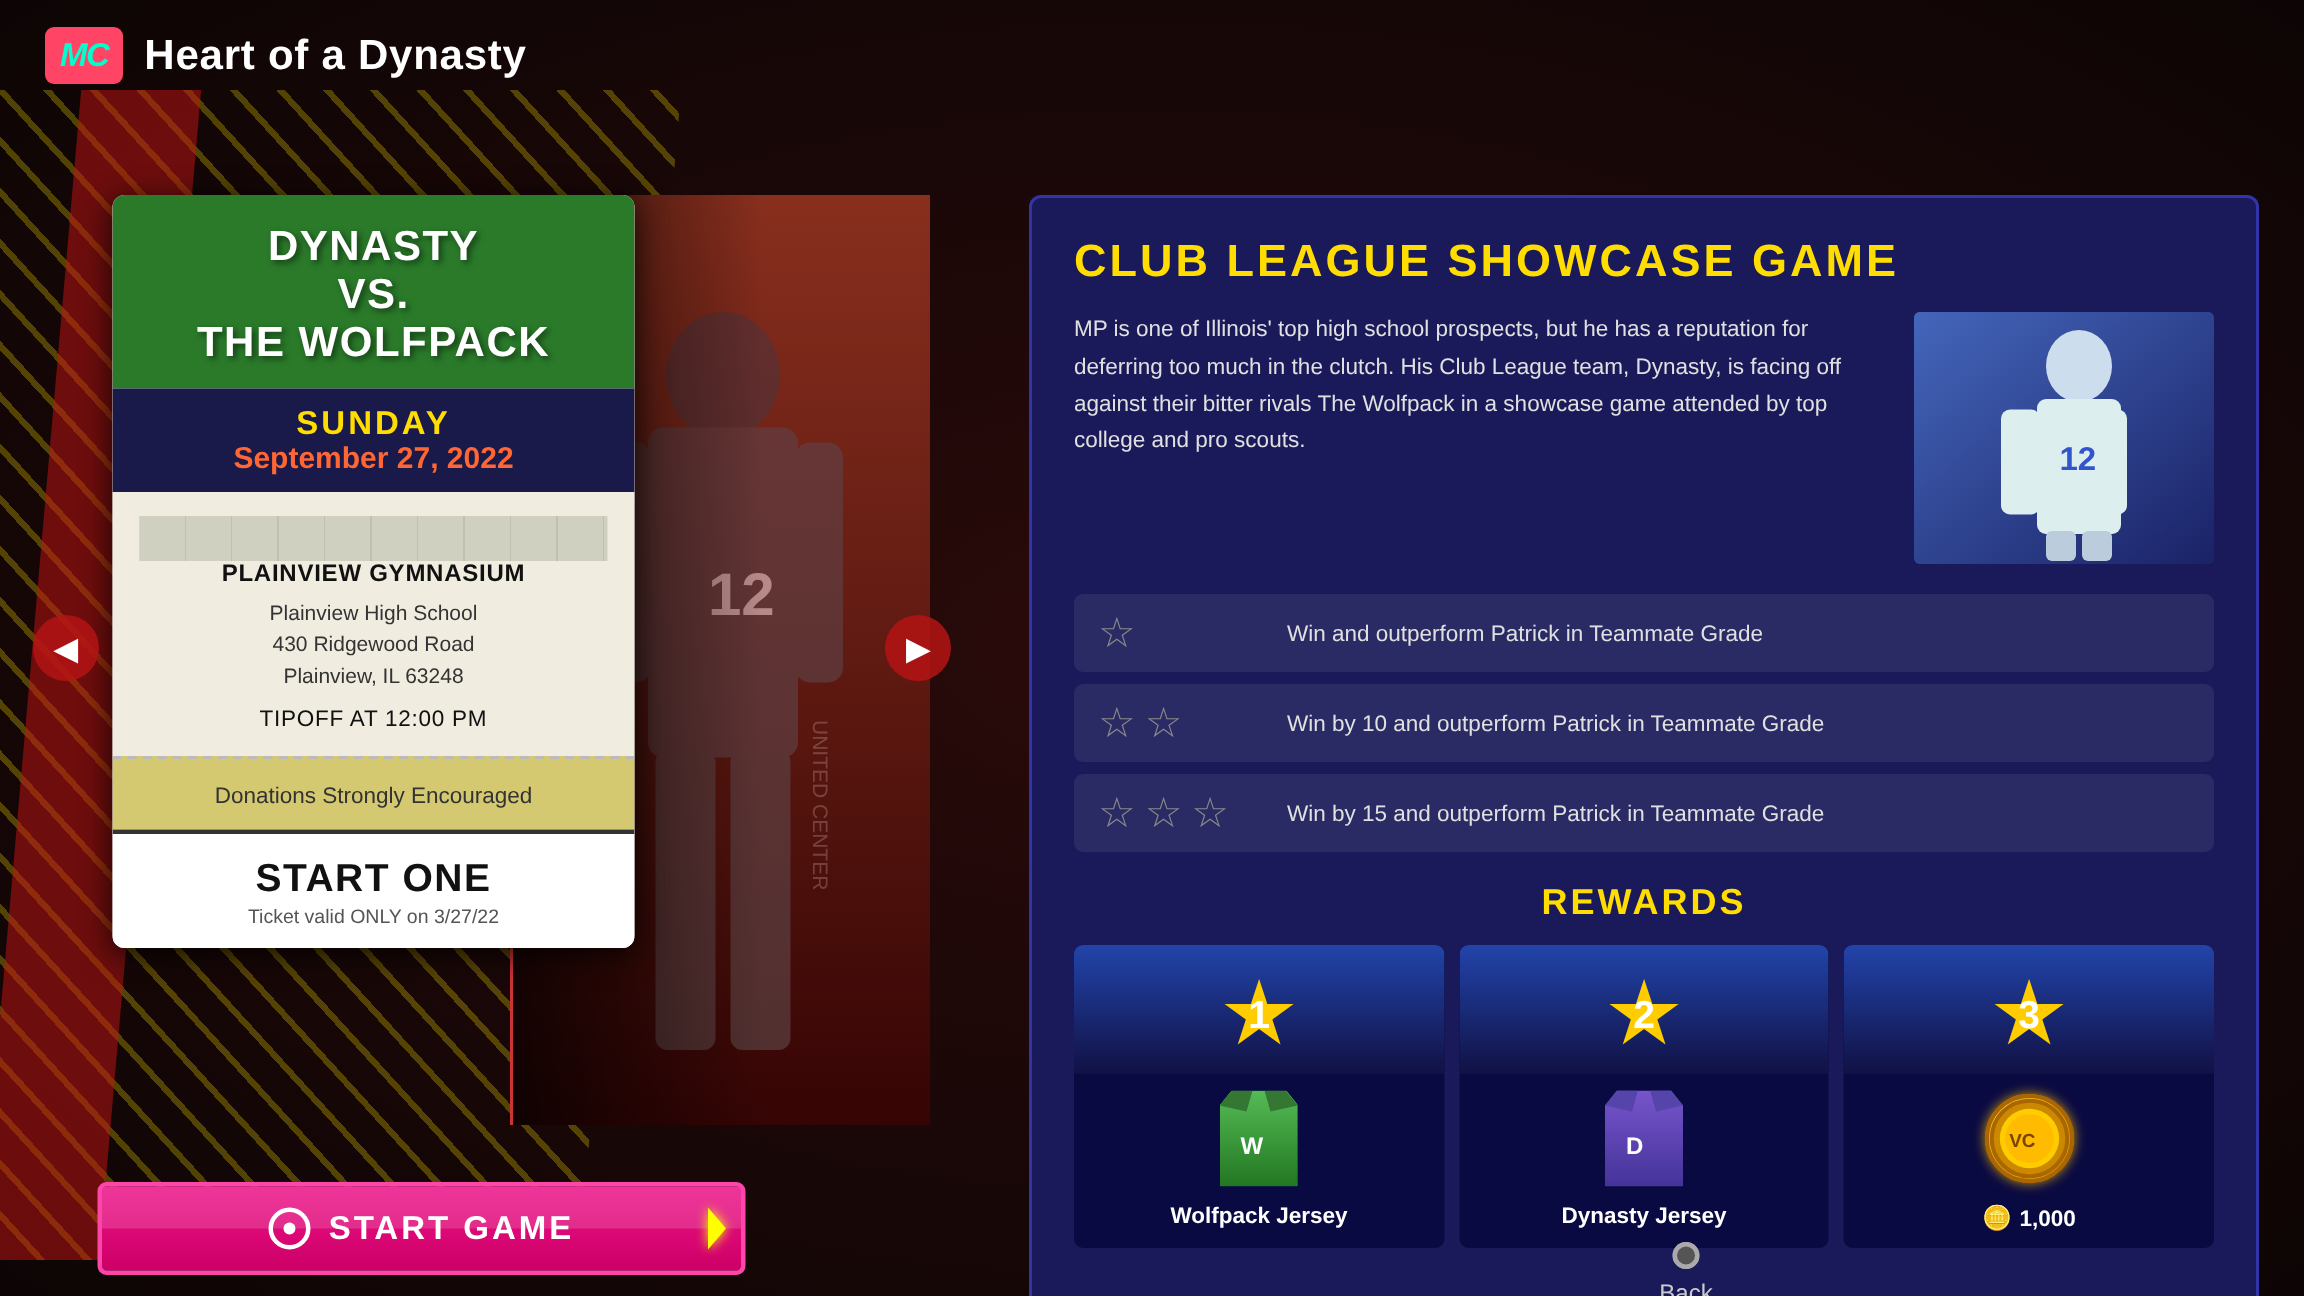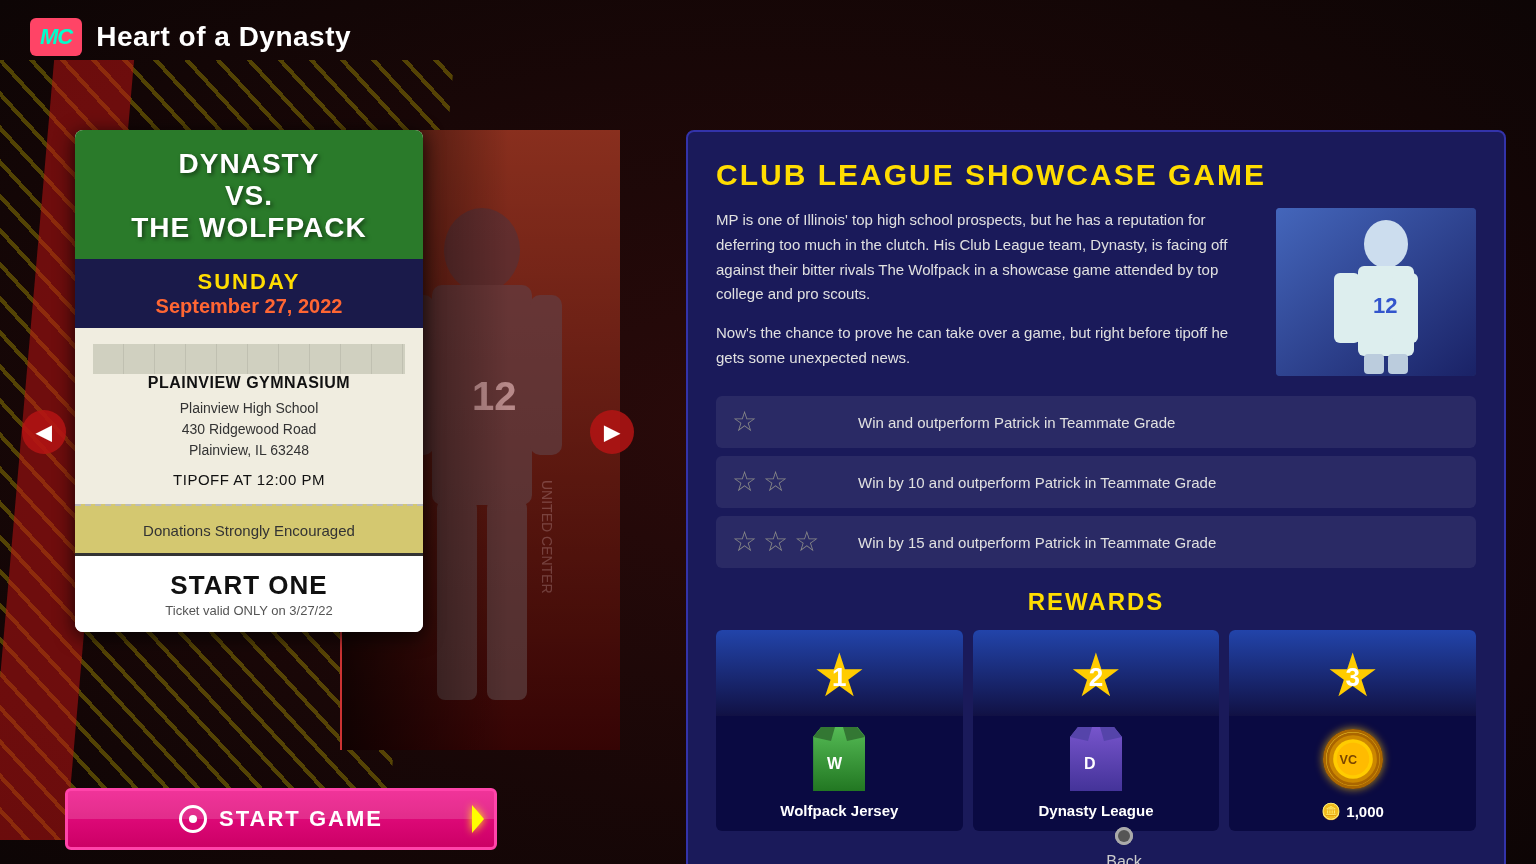--- a/index.html
+++ b/index.html
@@ -674,21 +674,20 @@
   </div>
 </div>
 
 <div class="right-panel">
 
   <div class="showcase-title">CLUB LEAGUE SHOWCASE GAME</div>
 
   <div class="showcase-content">
     <div class="showcase-text">
       <p style="margin-bottom:14px;">MP is one of Illinois' top high school prospects, but he has a reputation for deferring too much in the clutch. His Club League team, Dynasty, is facing off against their bitter rivals The Wolfpack in a showcase game attended by top college and pro scouts.</p>
-      <p>Now's the chance to prove he can take over a game, but right before tipoff he gets some unexpected news.</p>
     </div>
     <div class="showcase-player-img">
       <svg viewBox="0 0 200 168" width="200" height="168">
         <defs>
           <linearGradient id="bgrd2" x1="0" y1="0" x2="1" y2="1">
             <stop offset="0%" stop-color="#4466bb"></stop>
             <stop offset="100%" stop-color="#1a2266"></stop>
           </linearGradient>
         </defs>
         <rect width="200" height="168" fill="url(#bgrd2)"></rect>
@@ -774,21 +773,21 @@
                 <stop offset="100%" stop-color="#443399"></stop>
               </linearGradient>
             </defs>
             <polygon points="8,0 44,0 52,10 52,64 0,64 0,10" fill="url(#dj)"></polygon>
             <polygon points="8,0 22,0 18,14 0,10" fill="#5544aa"></polygon>
             <polygon points="44,0 30,0 34,14 52,10" fill="#5544aa"></polygon>
             <text x="14" y="42" fill="white" font-size="16" font-weight="900" font-family="Arial">D</text>
           </svg>
         </div>
       </div>
-      <div class="reward-label">Dynasty League</div>
+      <div class="reward-label">Dynasty Jersey</div>
     </div>
 
     <div class="reward-item">
       <div class="reward-star-wrap" style="background: linear-gradient(to bottom, #2244aa, #111144);">
         <span class="reward-big-star">★</span>
         <span class="reward-star-num">3</span>
       </div>
       <div class="reward-icon-area">
         <div class="coin-icon">
           <svg viewBox="0 0 60 60" width="60" height="60">

